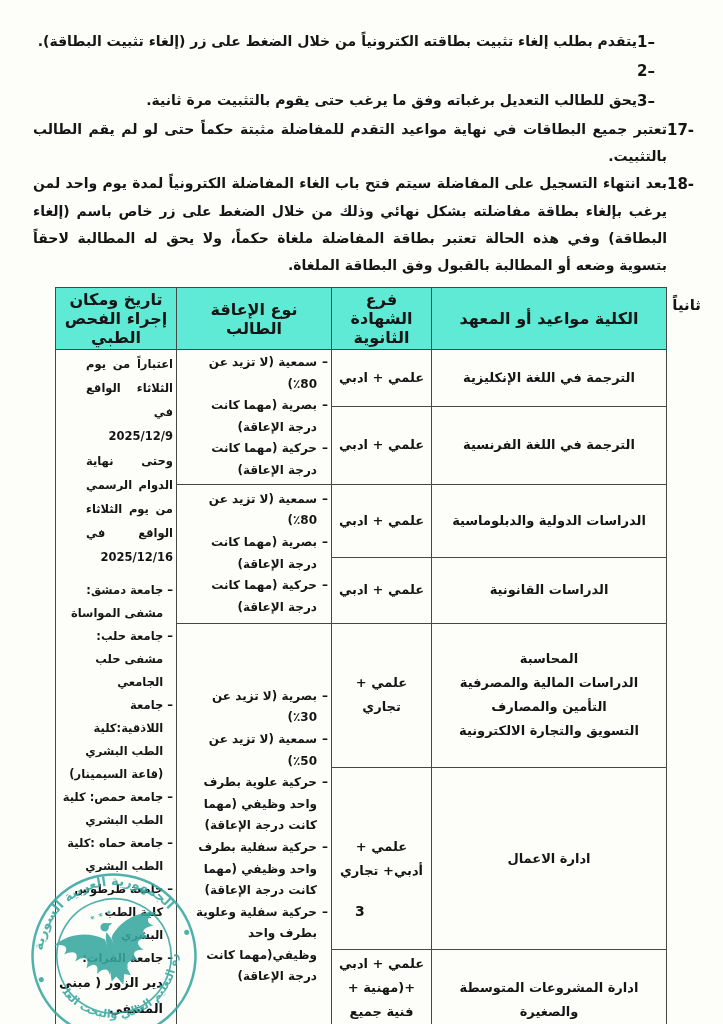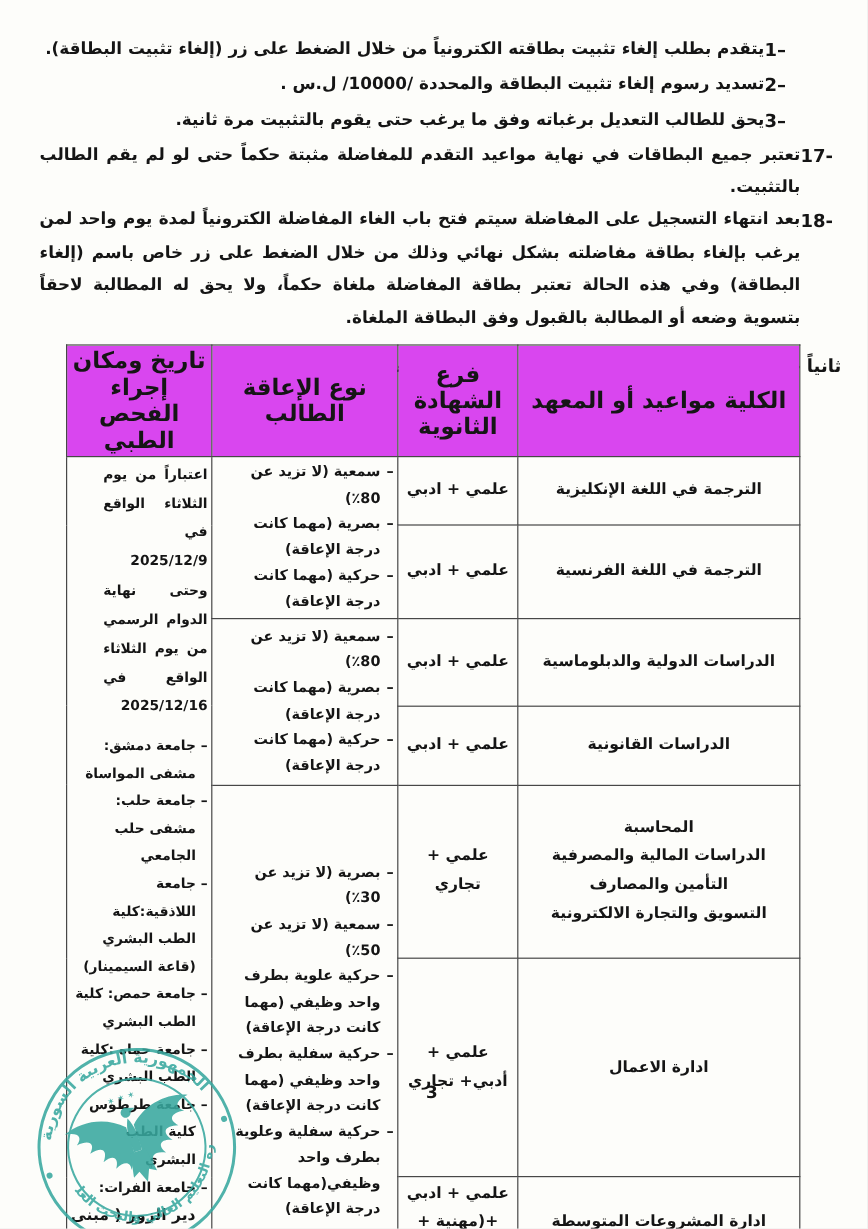--- a/index.html
+++ b/index.html
@@ -35,21 +35,21 @@
     width:611px;border-collapse:collapse;table-layout:fixed;
   }
   table.main th,table.main td{
     border:1.2px solid #474747;
     font-weight:bold;
     vertical-align:middle;
     padding:2px 3px;
     overflow:hidden;
   }
   table.main th{
-    font-size:19px;height:48px;background:#d946ef;text-align:center;
+    font-size:16px;height:48px;background:#5eead4;text-align:center;
   }
   td.cell-center{text-align:center;font-size:13px;line-height:1.85;}
   .preline{white-space:pre-line;}
   tbody tr:nth-child(1){height:34px;}
   tbody tr:nth-child(2){height:46px;}
   tbody tr:nth-child(3){height:44px;}
   tbody tr:nth-child(4){height:42px;}
   tbody tr:nth-child(5){height:140px;}
   tbody tr:nth-child(6){height:182px;}
   tbody tr:nth-child(7){height:80px;}
@@ -85,21 +85,20 @@
 <div class="page">
 
   <div class="content">
 
     <div class="item small">
       <span class="num">1–</span>
       <span class="txt">يتقدم بطلب إلغاء تثبيت بطاقته الكترونياً من خلال الضغط على زر (إلغاء تثبيت البطاقة).</span>
     </div>
     <div class="item small">
       <span class="num">2–</span>
-      <span class="txt">تسديد رسوم إلغاء تثبيت البطاقة والمحددة /10000/ ل.س .</span>
     </div>
     <div class="item small">
       <span class="num">3–</span>
       <span class="txt">يحق للطالب التعديل برغباته وفق ما يرغب حتى يقوم بالتثبيت مرة ثانية.</span>
     </div>
 
     <div class="item">
       <span class="num">17-</span>
       <span class="txt">تعتبر جميع البطاقات في نهاية مواعيد التقدم للمفاضلة مثبتة حكماً حتى لو لم يقم الطالب بالتثبيت.</span>
     </div>

